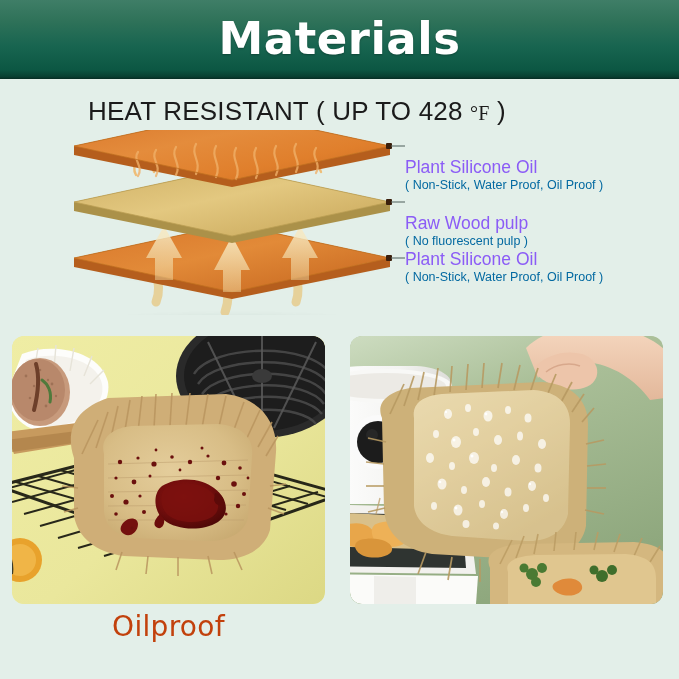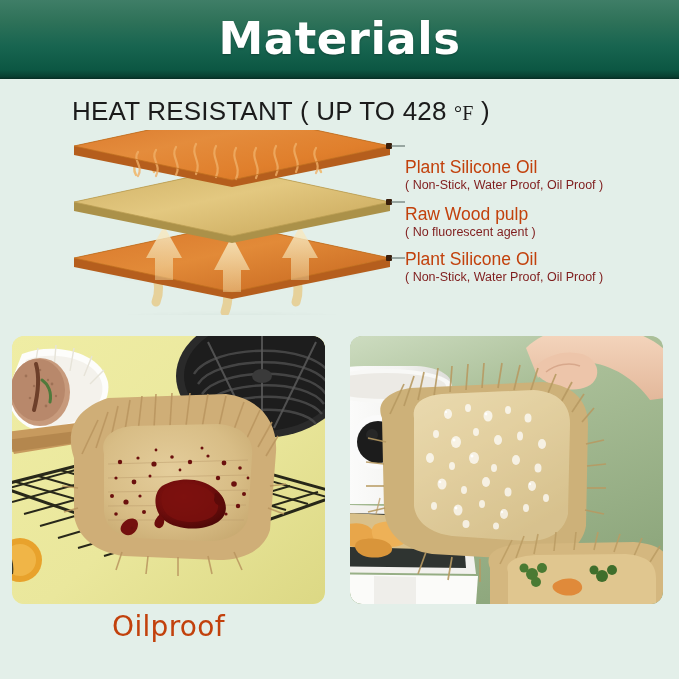--- a/index.html
+++ b/index.html
@@ -19,37 +19,37 @@
   }
   .banner-title{
     color:#ffffff;font-size:45px;font-weight:bold;letter-spacing:.5px;
     font-family:"DejaVu Sans", sans-serif;
     text-shadow:0 1px 2px rgba(0,0,0,.28);
     line-height:1;margin-top:-2px;
   }
 
   
   .heat-line{
-    position:absolute;left:72px;top:96px;
+    position:absolute;left:88px;top:96px;
     font-size:26px;color:#1b1b1b;letter-spacing:.2px;white-space:nowrap;
     font-family:"Liberation Sans", sans-serif;
   }
   .heat-deg{font-family:"Liberation Serif", serif;font-size:20px;}
 
   
   .diagram{position:absolute;left:60px;top:130px;width:340px;height:180px;}
   .diagram svg{display:block;}
 
   
   .labels{position:absolute;left:405px;top:158px;width:265px;}
   .lbl-block{position:absolute;left:0;}
-  .lbl-main{font-size:17.5px;color:#c2410c;line-height:1.08;white-space:nowrap;}
-  .lbl-sub{font-size:12.5px;color:#7f1d1d;line-height:1.15;white-space:nowrap;margin-top:1px;}
+  .lbl-main{font-size:17.5px;color:#8b5cf6;line-height:1.08;white-space:nowrap;}
+  .lbl-sub{font-size:12.5px;color:#0369a1;line-height:1.15;white-space:nowrap;margin-top:1px;}
   .b1{top:0px;}
-  .b2{top:47px;}
+  .b2{top:56px;}
   .b3{top:92px;}
 
   
   .card{
     position:absolute;width:313px;height:268px;border-radius:12px;overflow:hidden;
   }
   .card-left{left:12px;top:336px;background:#ecea9f;}
   .card-right{left:350px;top:336px;background:#b7c9a6;}
   .card-inner{position:absolute;inset:0;}
   .caption{
@@ -187,21 +187,21 @@
 
   <div class="labels">
 
     <div class="lbl-block b1">
       <div class="lbl-main">Plant Silicone Oil</div>
       <div class="lbl-sub">( Non-Stick, Water Proof, Oil Proof )</div>
     </div>
 
     <div class="lbl-block b2">
       <div class="lbl-main">Raw Wood pulp</div>
-      <div class="lbl-sub">( No fluorescent agent )</div>
+      <div class="lbl-sub">( No fluorescent pulp )</div>
     </div>
 
     <div class="lbl-block b3">
       <div class="lbl-main">Plant Silicone Oil</div>
       <div class="lbl-sub">( Non-Stick, Water Proof, Oil Proof )</div>
     </div>
   </div>
 
   <div class="card card-left">
     <svg class="card-inner" viewBox="0 0 313 268" xmlns="http://www.w3.org/2000/svg">

